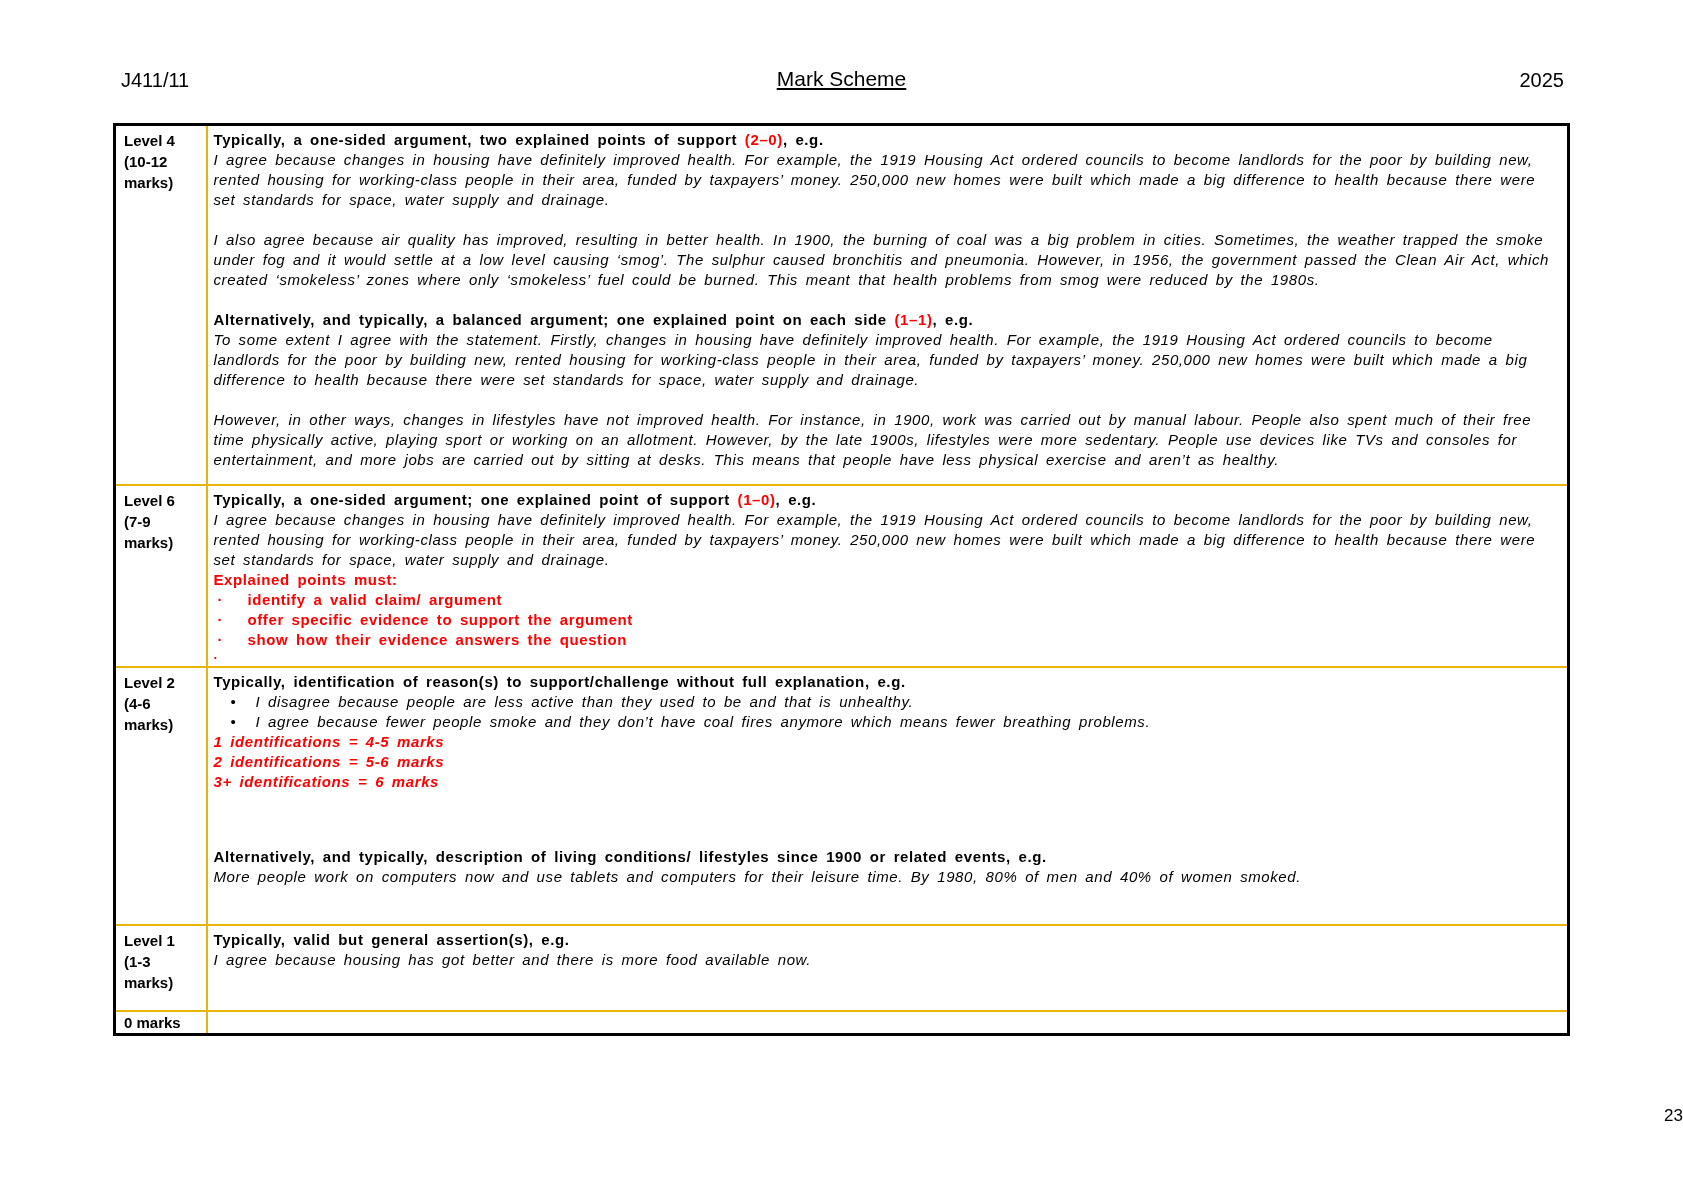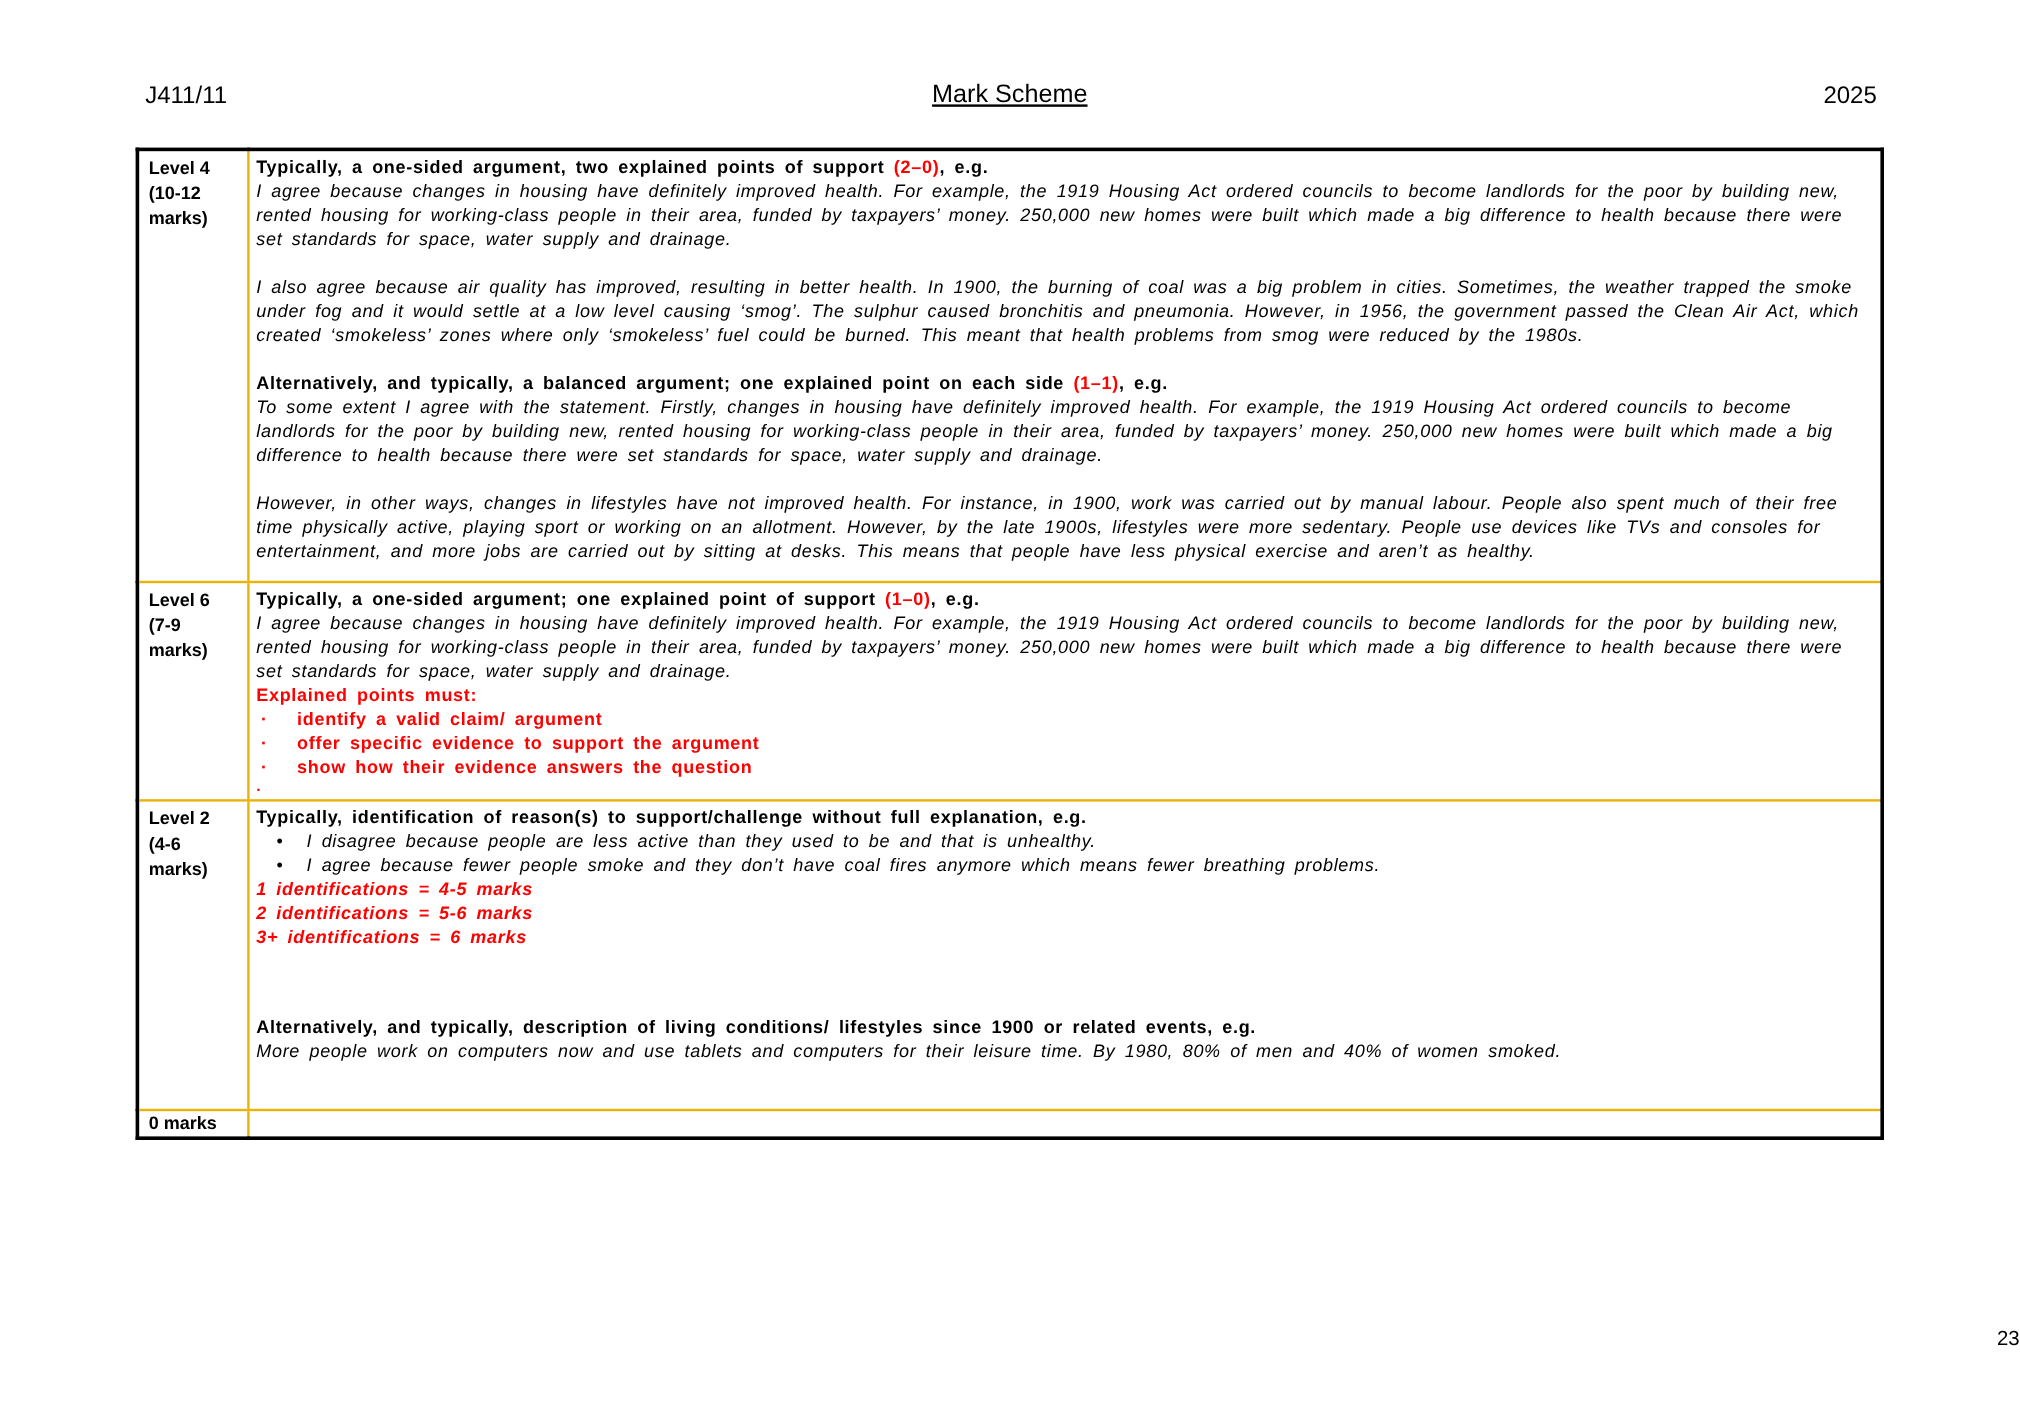--- a/index.html
+++ b/index.html
@@ -134,20 +134,31 @@
       </div>
       <div class="b i red">1 identifications = 4-5 marks</div>
       <div class="b i red">2 identifications = 5-6 marks</div>
       <div class="b i red">3+ identifications = 6 marks</div>
       <div class="sp-lg"></div>
       <div class="b">Alternatively, and typically, description of living conditions/ lifestyles since 1900 or related events, e.g.</div>
       <div class="i">More people work on computers now and use tablets and computers for their leisure time. By 1980, 80% of men and 40% of women smoked.</div>
     </td>
   </tr>
 
+  <tr class="row-l1">
+    <td class="level-cell">
+      <span class="level-line">Level 1</span>
+      <span class="level-line">(1-3</span>
+      <span class="level-line">marks)</span>
+    </td>
+    <td class="content-cell">
+      <div class="b">Typically, valid but general assertion(s), e.g.</div>
+      <div class="i">I agree because housing has got better and there is more food available now.</div>
+    </td>
+  </tr>
 
   <tr class="row-zero">
     <td class="level-cell">
       <span class="level-line">0 marks</span>
     </td>
     <td class="content-cell"></td>
   </tr>
 </tbody>
   </table>
 

